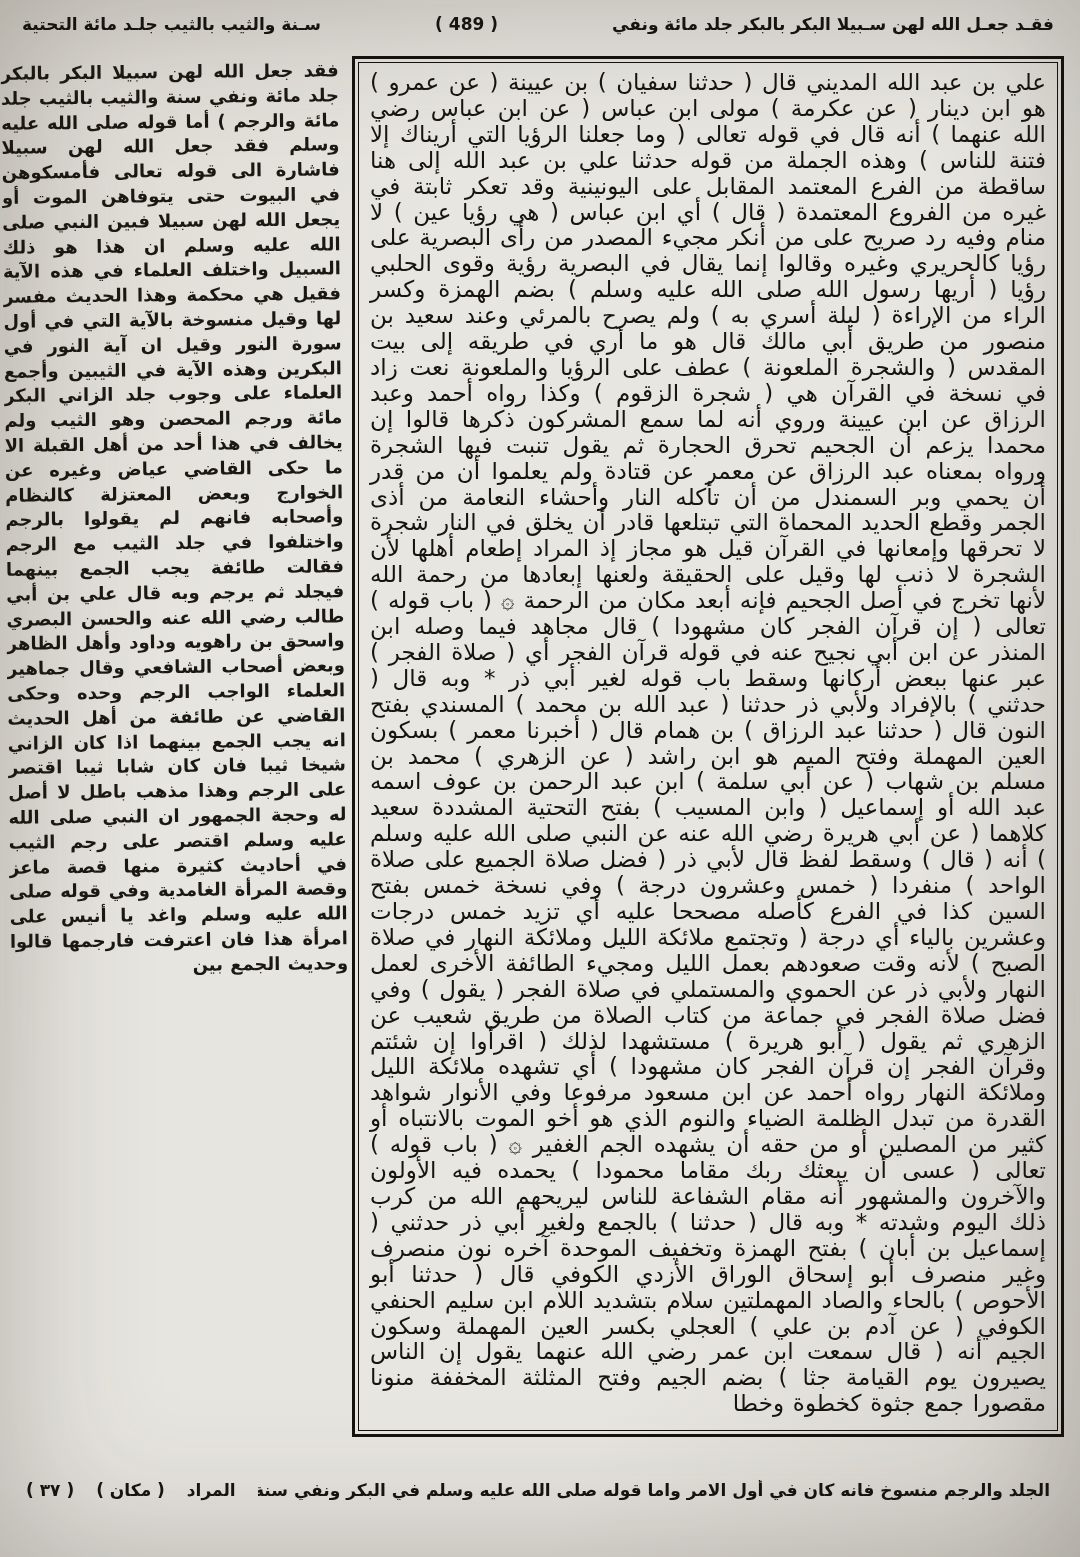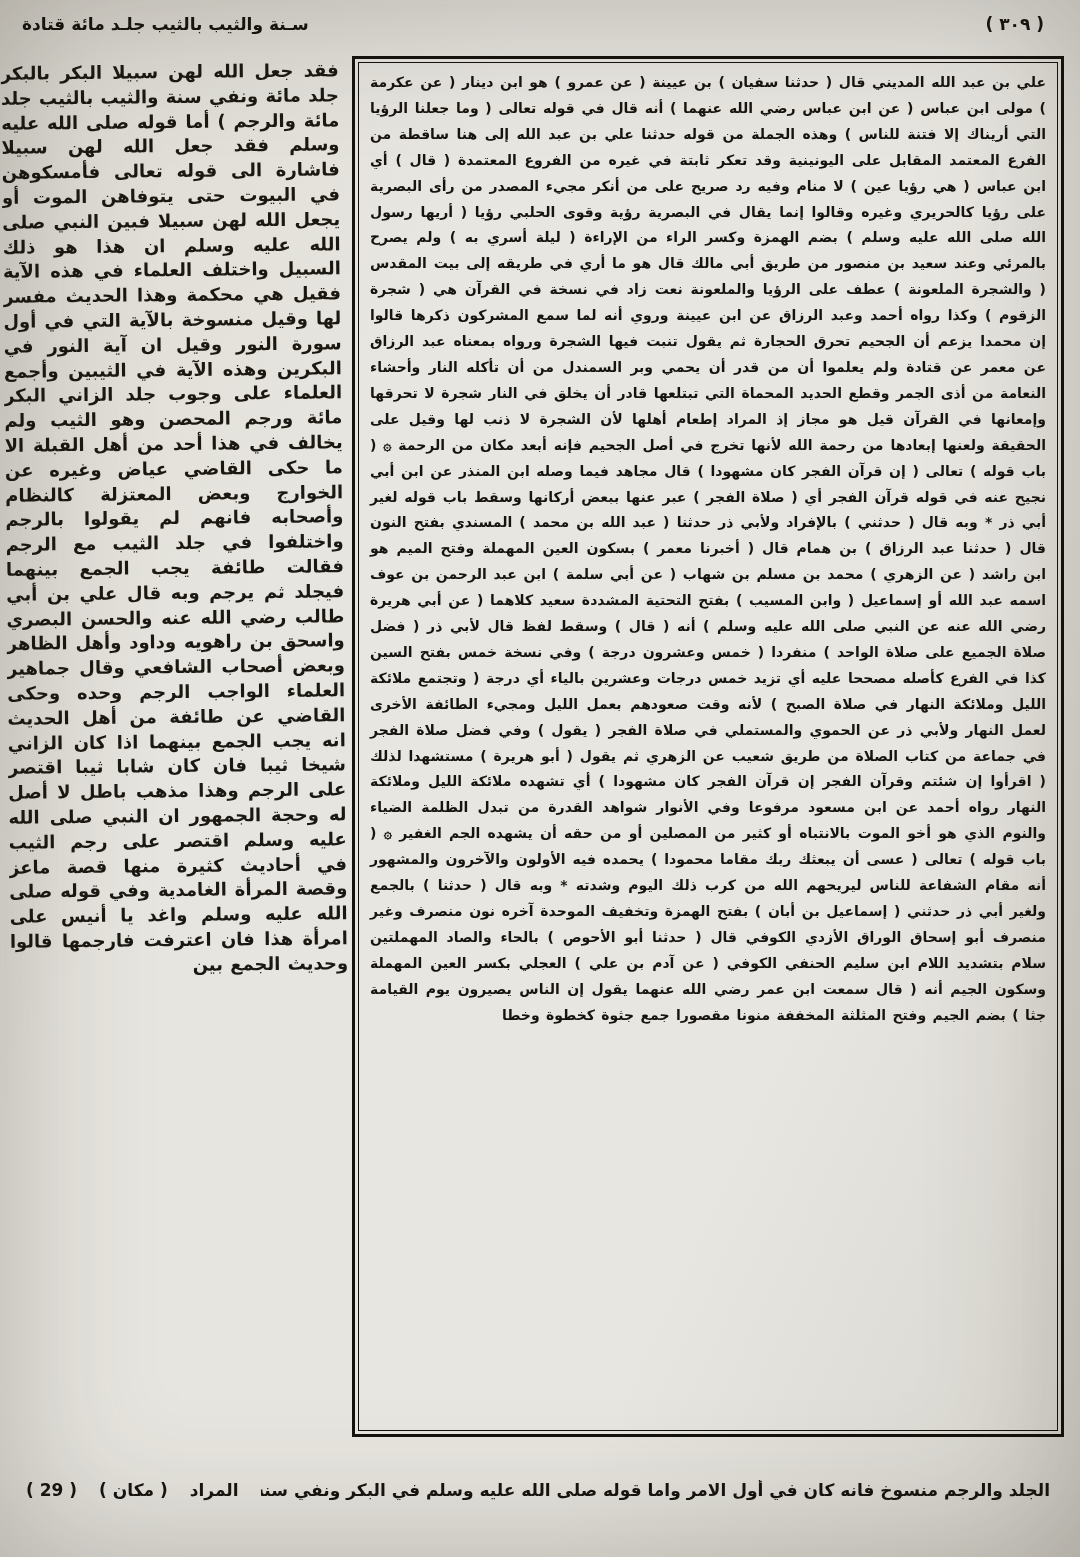--- a/index.html
+++ b/index.html
@@ -31,23 +31,23 @@
   }
   .frame-inner{
     position:absolute;inset:3px;
     border:1.6px solid #15120d;
     padding:7px 11px 6px 11px;
     overflow:hidden;
   }
   .main-text{
     direction:rtl;
     text-align:justify;
-    font-size:14px;
+    font-size:23px;
     line-height:25.9px;
-    font-weight:bold;
+    font-weight:normal;
     word-spacing:1.5px;
     color:#17140f;
   }
   
   .margin-col{
     position:absolute;top:60px;left:8px;width:338px;height:1412px;
     overflow:hidden;
     transform:rotate(-0.6deg);
   }
   .margin-text{
@@ -66,34 +66,35 @@
     font-size:17px;font-weight:bold;white-space:nowrap;
   }
   .footer .footer-note{flex:1;overflow:hidden;text-overflow:clip;}
 </style>
 </head>
 <body>
 
 <div class="page">
 
   <div class="header">
-    <span class="pgnum">( ٣٠٩ )</span>
-    <span>سـنة والثيب بالثيب جلـد مائة قتادة</span>
+    <span>فقـد جعـل الله لهن سـبيلا البكر بالبكر جلد مائة ونفي</span>
+    <span class="pgnum">( 489 )</span>
+    <span>سـنة والثيب بالثيب جلـد مائة التحتية</span>
   </div>
 
   <div class="margin-col">
     <div class="margin-text">فقد جعل الله لهن سبيلا البكر بالبكر جلد مائة ونفي سنة والثيب بالثيب جلد مائة والرجم ) أما قوله صلى الله عليه وسلم فقد جعل الله لهن سبيلا فاشارة الى قوله تعالى فأمسكوهن في البيوت حتى يتوفاهن الموت أو يجعل الله لهن سبيلا فبين النبي صلى الله عليه وسلم ان هذا هو ذلك السبيل واختلف العلماء في هذه الآية فقيل هي محكمة وهذا الحديث مفسر لها وقيل منسوخة بالآية التي في أول سورة النور وقيل ان آية النور في البكرين وهذه الآية في الثيبين وأجمع العلماء على وجوب جلد الزاني البكر مائة ورجم المحصن وهو الثيب ولم يخالف في هذا أحد من أهل القبلة الا ما حكى القاضي عياض وغيره عن الخوارج وبعض المعتزلة كالنظام وأصحابه فانهم لم يقولوا بالرجم واختلفوا في جلد الثيب مع الرجم فقالت طائفة يجب الجمع بينهما فيجلد ثم يرجم وبه قال علي بن أبي طالب رضي الله عنه والحسن البصري واسحق بن راهويه وداود وأهل الظاهر وبعض أصحاب الشافعي وقال جماهير العلماء الواجب الرجم وحده وحكى القاضي عن طائفة من أهل الحديث انه يجب الجمع بينهما اذا كان الزاني شيخا ثيبا فان كان شابا ثيبا اقتصر على الرجم وهذا مذهب باطل لا أصل له وحجة الجمهور ان النبي صلى الله عليه وسلم اقتصر على رجم الثيب في أحاديث كثيرة منها قصة ماعز وقصة المرأة الغامدية وفي قوله صلى الله عليه وسلم واغد يا أنيس على امرأة هذا فان اعترفت فارجمها قالوا وحديث الجمع بين</div>
   </div>
 
   <div class="frame">
     <div class="frame-inner">
       <div class="main-text">علي بن عبد الله المديني قال ( حدثنا سفيان ) بن عيينة ( عن عمرو ) هو ابن دينار ( عن عكرمة ) مولى ابن عباس ( عن ابن عباس رضي الله عنهما ) أنه قال في قوله تعالى ( وما جعلنا الرؤيا التي أريناك إلا فتنة للناس ) وهذه الجملة من قوله حدثنا علي بن عبد الله إلى هنا ساقطة من الفرع المعتمد المقابل على اليونينية وقد تعكر ثابتة في غيره من الفروع المعتمدة ( قال ) أي ابن عباس ( هي رؤيا عين ) لا منام وفيه رد صريح على من أنكر مجيء المصدر من رأى البصرية على رؤيا كالحريري وغيره وقالوا إنما يقال في البصرية رؤية وقوى الحلبي رؤيا ( أريها رسول الله صلى الله عليه وسلم ) بضم الهمزة وكسر الراء من الإراءة ( ليلة أسري به ) ولم يصرح بالمرئي وعند سعيد بن منصور من طريق أبي مالك قال هو ما أري في طريقه إلى بيت المقدس ( والشجرة الملعونة ) عطف على الرؤيا والملعونة نعت زاد في نسخة في القرآن هي ( شجرة الزقوم ) وكذا رواه أحمد وعبد الرزاق عن ابن عيينة وروي أنه لما سمع المشركون ذكرها قالوا إن محمدا يزعم أن الجحيم تحرق الحجارة ثم يقول تنبت فيها الشجرة ورواه بمعناه عبد الرزاق عن معمر عن قتادة ولم يعلموا أن من قدر أن يحمي وبر السمندل من أن تأكله النار وأحشاء النعامة من أذى الجمر وقطع الحديد المحماة التي تبتلعها قادر أن يخلق في النار شجرة لا تحرقها وإمعانها في القرآن قيل هو مجاز إذ المراد إطعام أهلها لأن الشجرة لا ذنب لها وقيل على الحقيقة ولعنها إبعادها من رحمة الله لأنها تخرج في أصل الجحيم فإنه أبعد مكان من الرحمة ۞ ( باب قوله ) تعالى ( إن قرآن الفجر كان مشهودا ) قال مجاهد فيما وصله ابن المنذر عن ابن أبي نجيح عنه في قوله قرآن الفجر أي ( صلاة الفجر ) عبر عنها ببعض أركانها وسقط باب قوله لغير أبي ذر * وبه قال ( حدثني ) بالإفراد ولأبي ذر حدثنا ( عبد الله بن محمد ) المسندي بفتح النون قال ( حدثنا عبد الرزاق ) بن همام قال ( أخبرنا معمر ) بسكون العين المهملة وفتح الميم هو ابن راشد ( عن الزهري ) محمد بن مسلم بن شهاب ( عن أبي سلمة ) ابن عبد الرحمن بن عوف اسمه عبد الله أو إسماعيل ( وابن المسيب ) بفتح التحتية المشددة سعيد كلاهما ( عن أبي هريرة رضي الله عنه عن النبي صلى الله عليه وسلم ) أنه ( قال ) وسقط لفظ قال لأبي ذر ( فضل صلاة الجميع على صلاة الواحد ) منفردا ( خمس وعشرون درجة ) وفي نسخة خمس بفتح السين كذا في الفرع كأصله مصححا عليه أي تزيد خمس درجات وعشرين بالياء أي درجة ( وتجتمع ملائكة الليل وملائكة النهار في صلاة الصبح ) لأنه وقت صعودهم بعمل الليل ومجيء الطائفة الأخرى لعمل النهار ولأبي ذر عن الحموي والمستملي في صلاة الفجر ( يقول ) وفي فضل صلاة الفجر في جماعة من كتاب الصلاة من طريق شعيب عن الزهري ثم يقول ( أبو هريرة ) مستشهدا لذلك ( اقرأوا إن شئتم وقرآن الفجر إن قرآن الفجر كان مشهودا ) أي تشهده ملائكة الليل وملائكة النهار رواه أحمد عن ابن مسعود مرفوعا وفي الأنوار شواهد القدرة من تبدل الظلمة الضياء والنوم الذي هو أخو الموت بالانتباه أو كثير من المصلين أو من حقه أن يشهده الجم الغفير ۞ ( باب قوله ) تعالى ( عسى أن يبعثك ربك مقاما محمودا ) يحمده فيه الأولون والآخرون والمشهور أنه مقام الشفاعة للناس ليريحهم الله من كرب ذلك اليوم وشدته * وبه قال ( حدثنا ) بالجمع ولغير أبي ذر حدثني ( إسماعيل بن أبان ) بفتح الهمزة وتخفيف الموحدة آخره نون منصرف وغير منصرف أبو إسحاق الوراق الأزدي الكوفي قال ( حدثنا أبو الأحوص ) بالحاء والصاد المهملتين سلام بتشديد اللام ابن سليم الحنفي الكوفي ( عن آدم بن علي ) العجلي بكسر العين المهملة وسكون الجيم أنه ( قال سمعت ابن عمر رضي الله عنهما يقول إن الناس يصيرون يوم القيامة جثا ) بضم الجيم وفتح المثلثة المخففة منونا مقصورا جمع جثوة كخطوة وخطا</div>
     </div>
   </div>
 
   <div class="footer">
     <span class="footer-note">الجلد والرجم منسوخ فانه كان في أول الامر واما قوله صلى الله عليه وسلم في البكر ونفي سنة ففيه حجة</span>
     <span>المراد</span>
     <span>( مكان )</span>
-    <span>( 29 )</span>
+    <span>( ٣٧ )</span>
   </div>
 
 </div>
 
 </body></html>

